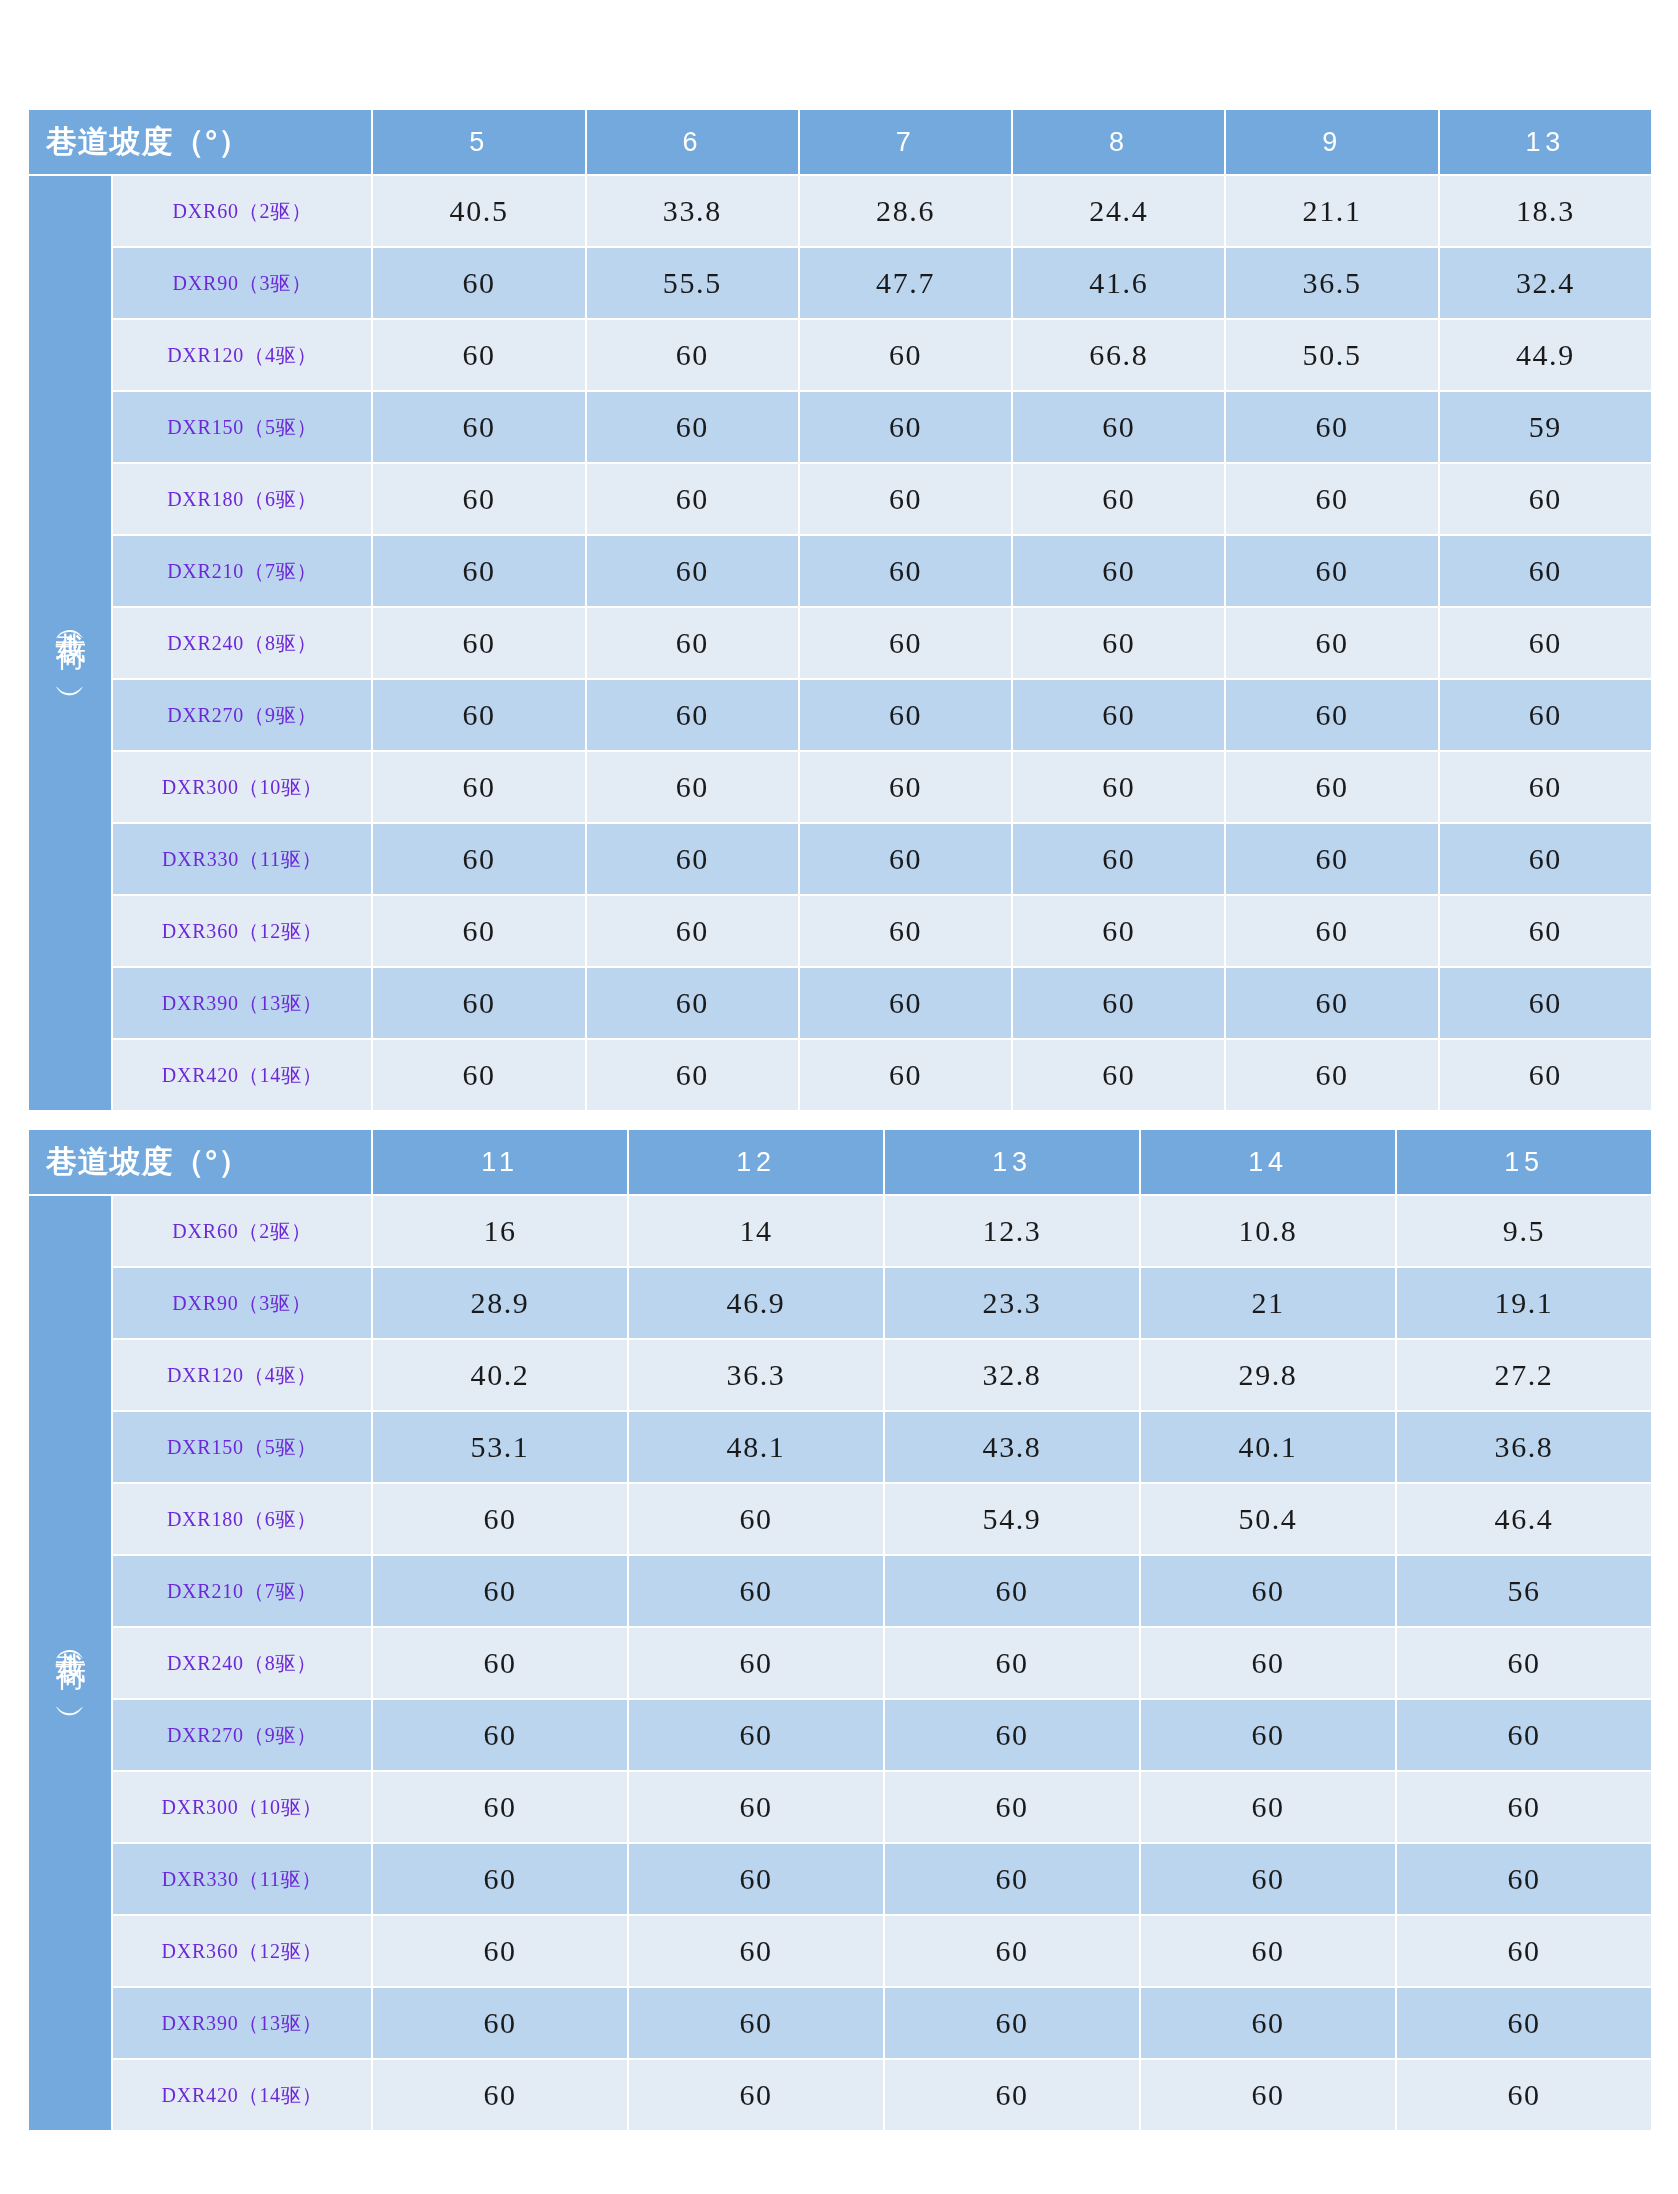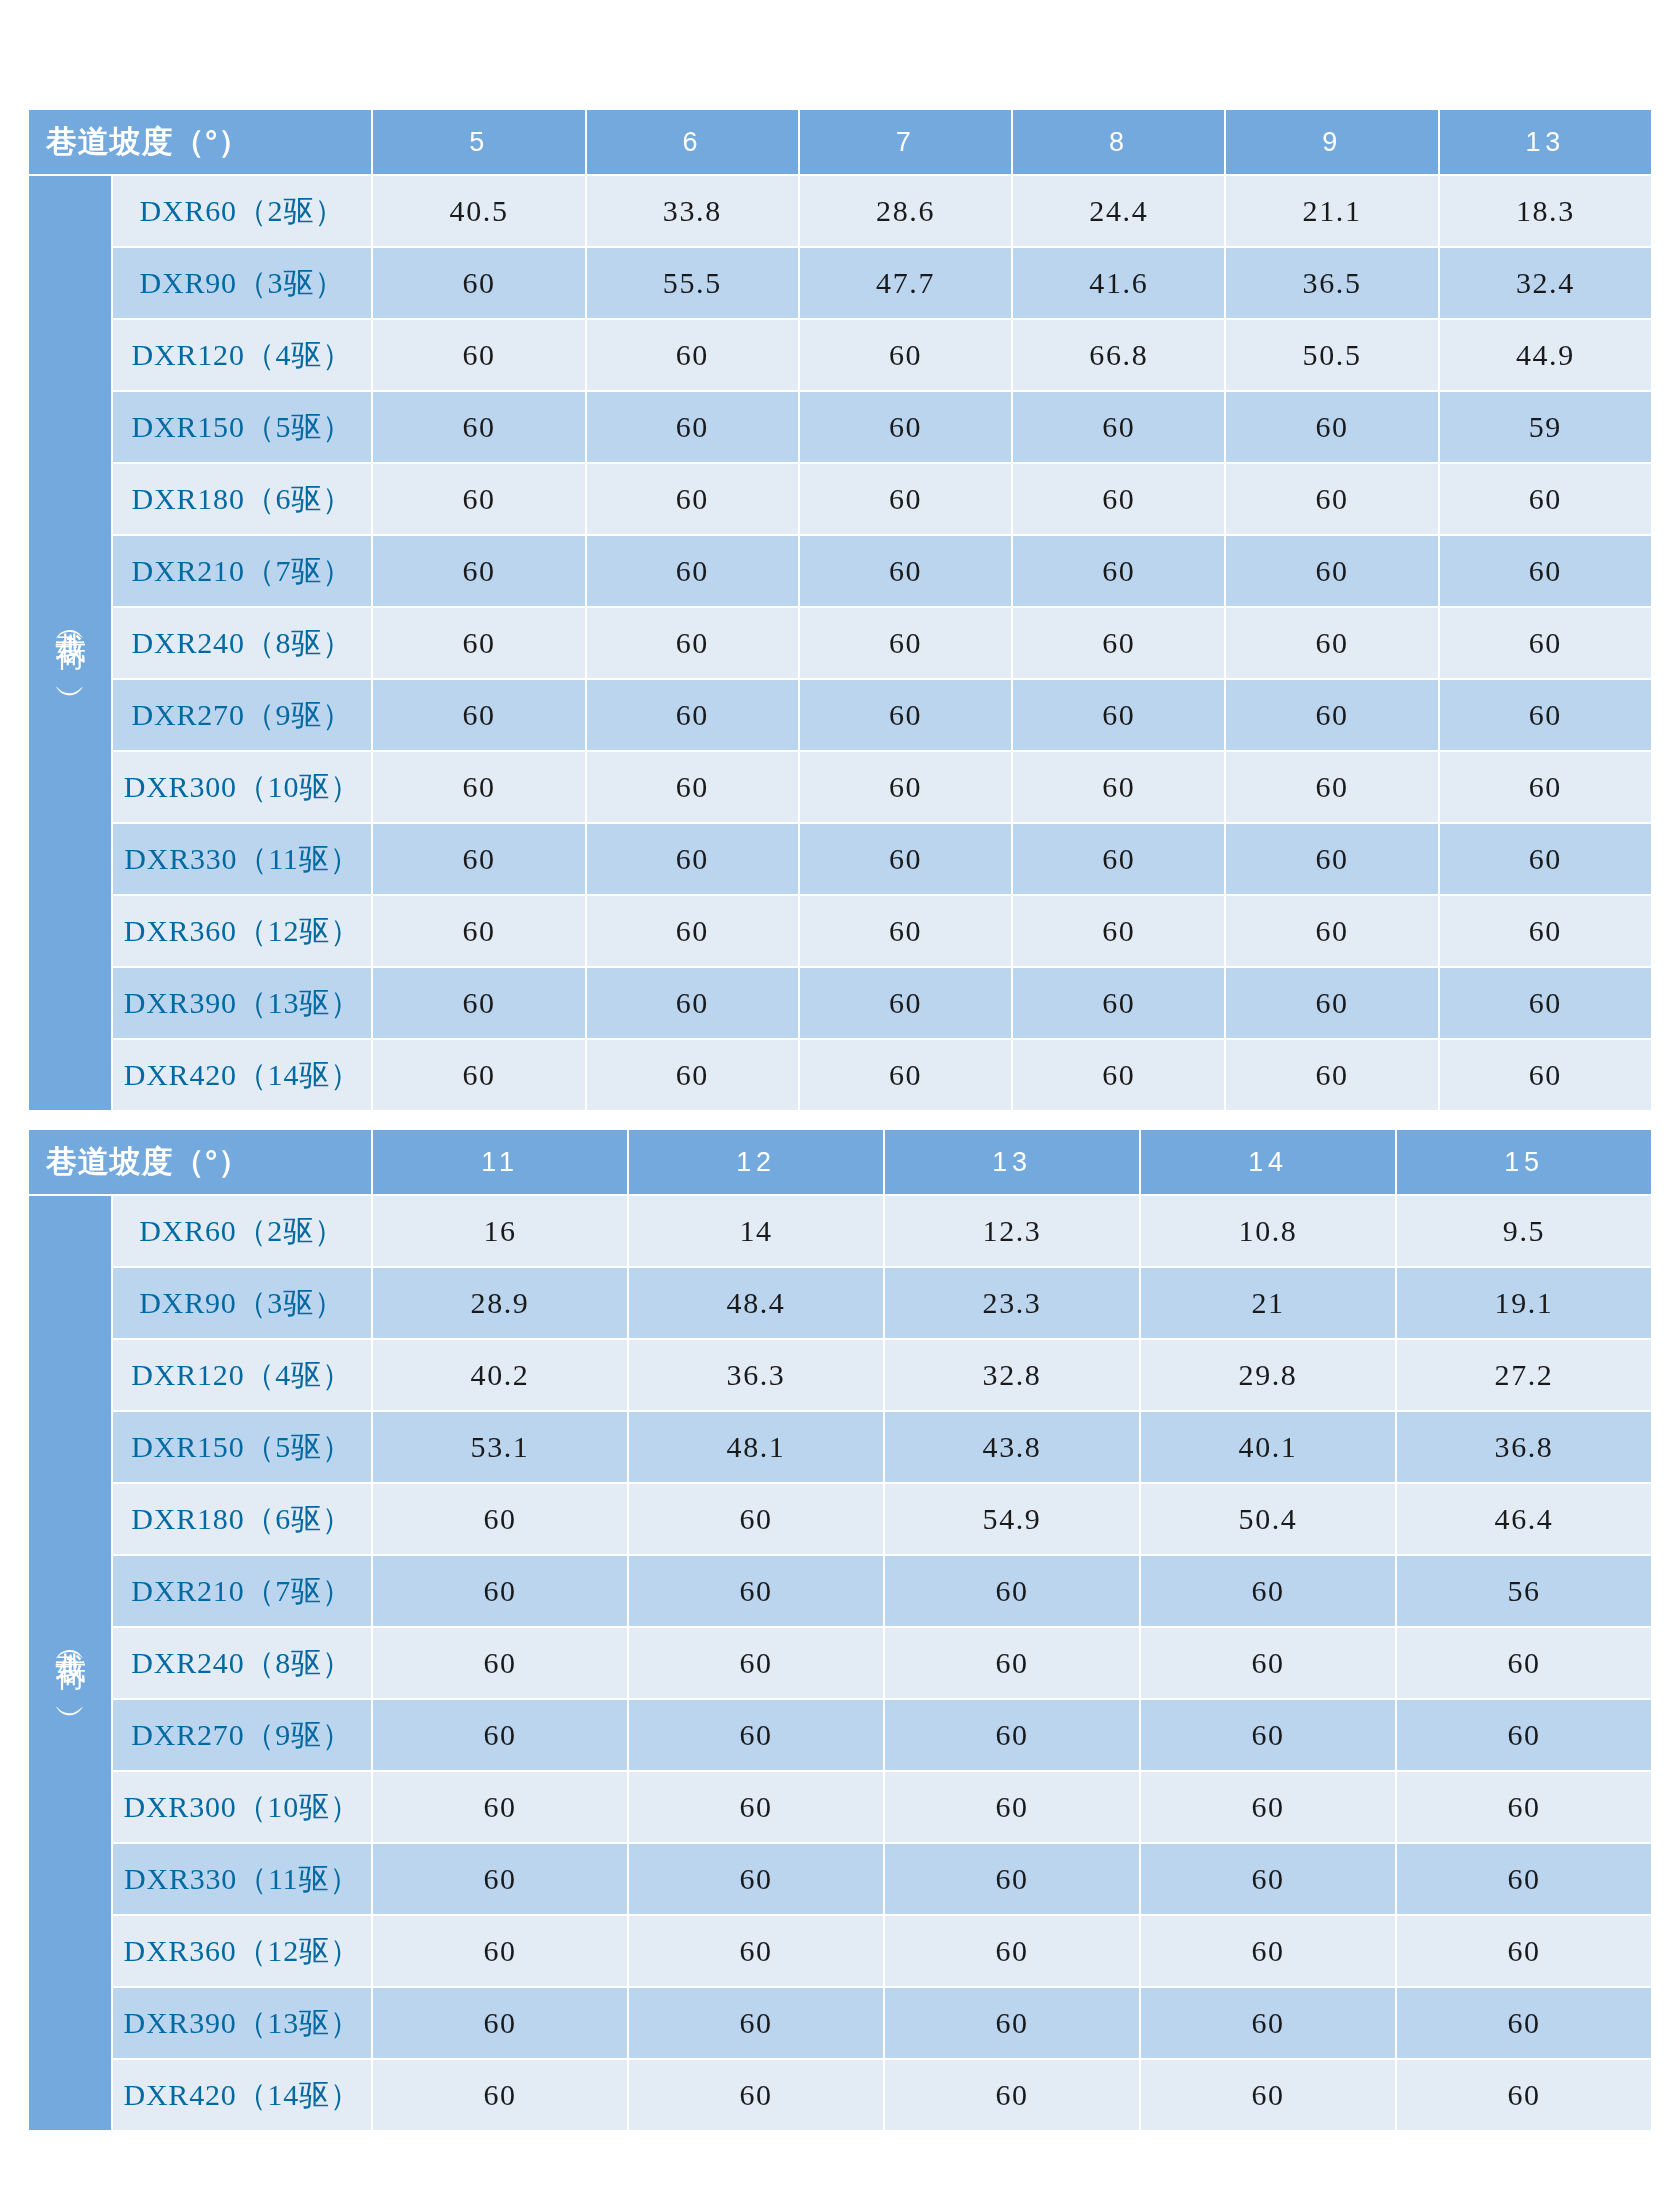--- a/index.html
+++ b/index.html
@@ -104,22 +104,22 @@
     line-height: 1.05;
     white-space: nowrap;
     display: inline-block;
   }
 
   
   .row-a td.model, .row-a td.val { background: #E3EBF5; }
   .row-b td.model, .row-b td.val { background: #BBD5EF; }
 
   td.model {
-    font-size: 30px;
-    color: #0369a1;
+    font-size: 20px;
+    color: #6d28d9;
     height: 70px;
     letter-spacing: 0.8px;
     white-space: nowrap;
   }
   td.val {
     font-size: 30px;
     color: #1a1a1a;
     height: 70px;
     letter-spacing: 1.6px;
   }
@@ -303,21 +303,21 @@
             <td class="model">DXR60（2驱）</td>
             <td class="val">16</td>
             <td class="val">14</td>
             <td class="val">12.3</td>
             <td class="val">10.8</td>
             <td class="val">9.5</td>
           </tr>
           <tr class="row-b">
             <td class="model">DXR90（3驱）</td>
             <td class="val">28.9</td>
-            <td class="val">48.4</td>
+            <td class="val">46.9</td>
             <td class="val">23.3</td>
             <td class="val">21</td>
             <td class="val">19.1</td>
           </tr>
           <tr class="row-a">
             <td class="model">DXR120（4驱）</td>
             <td class="val">40.2</td>
             <td class="val">36.3</td>
             <td class="val">32.8</td>
             <td class="val">29.8</td>

